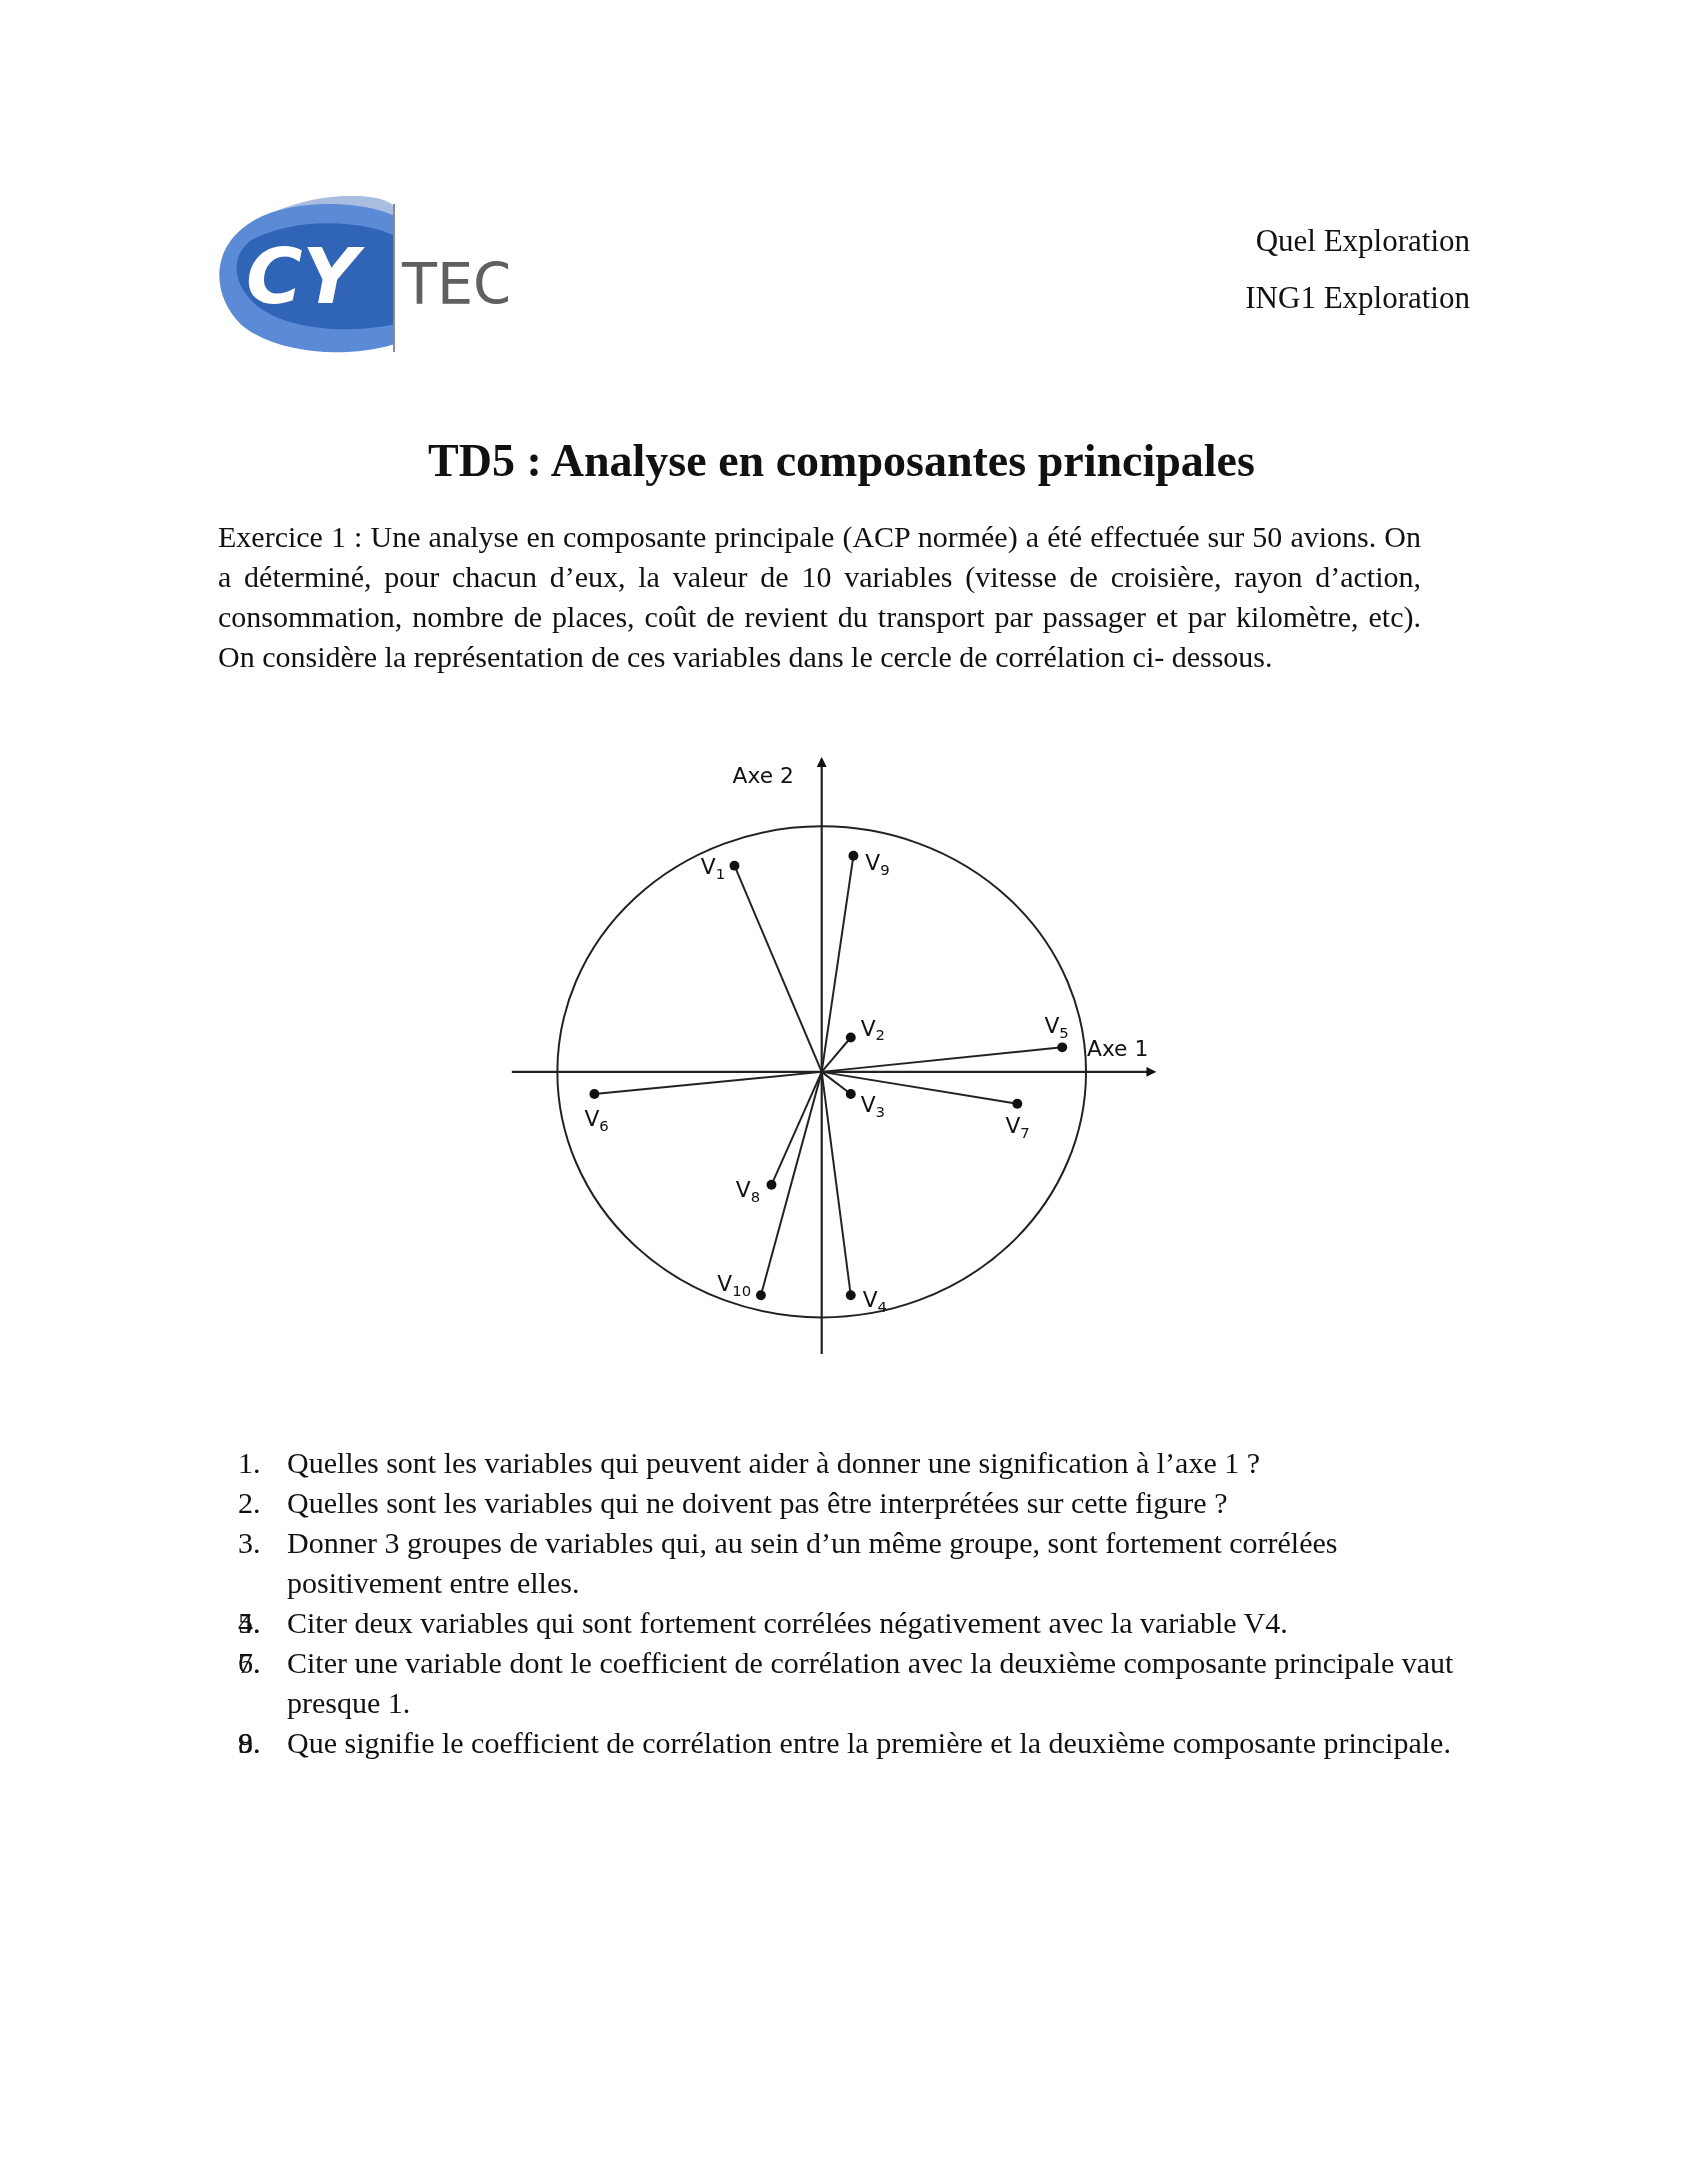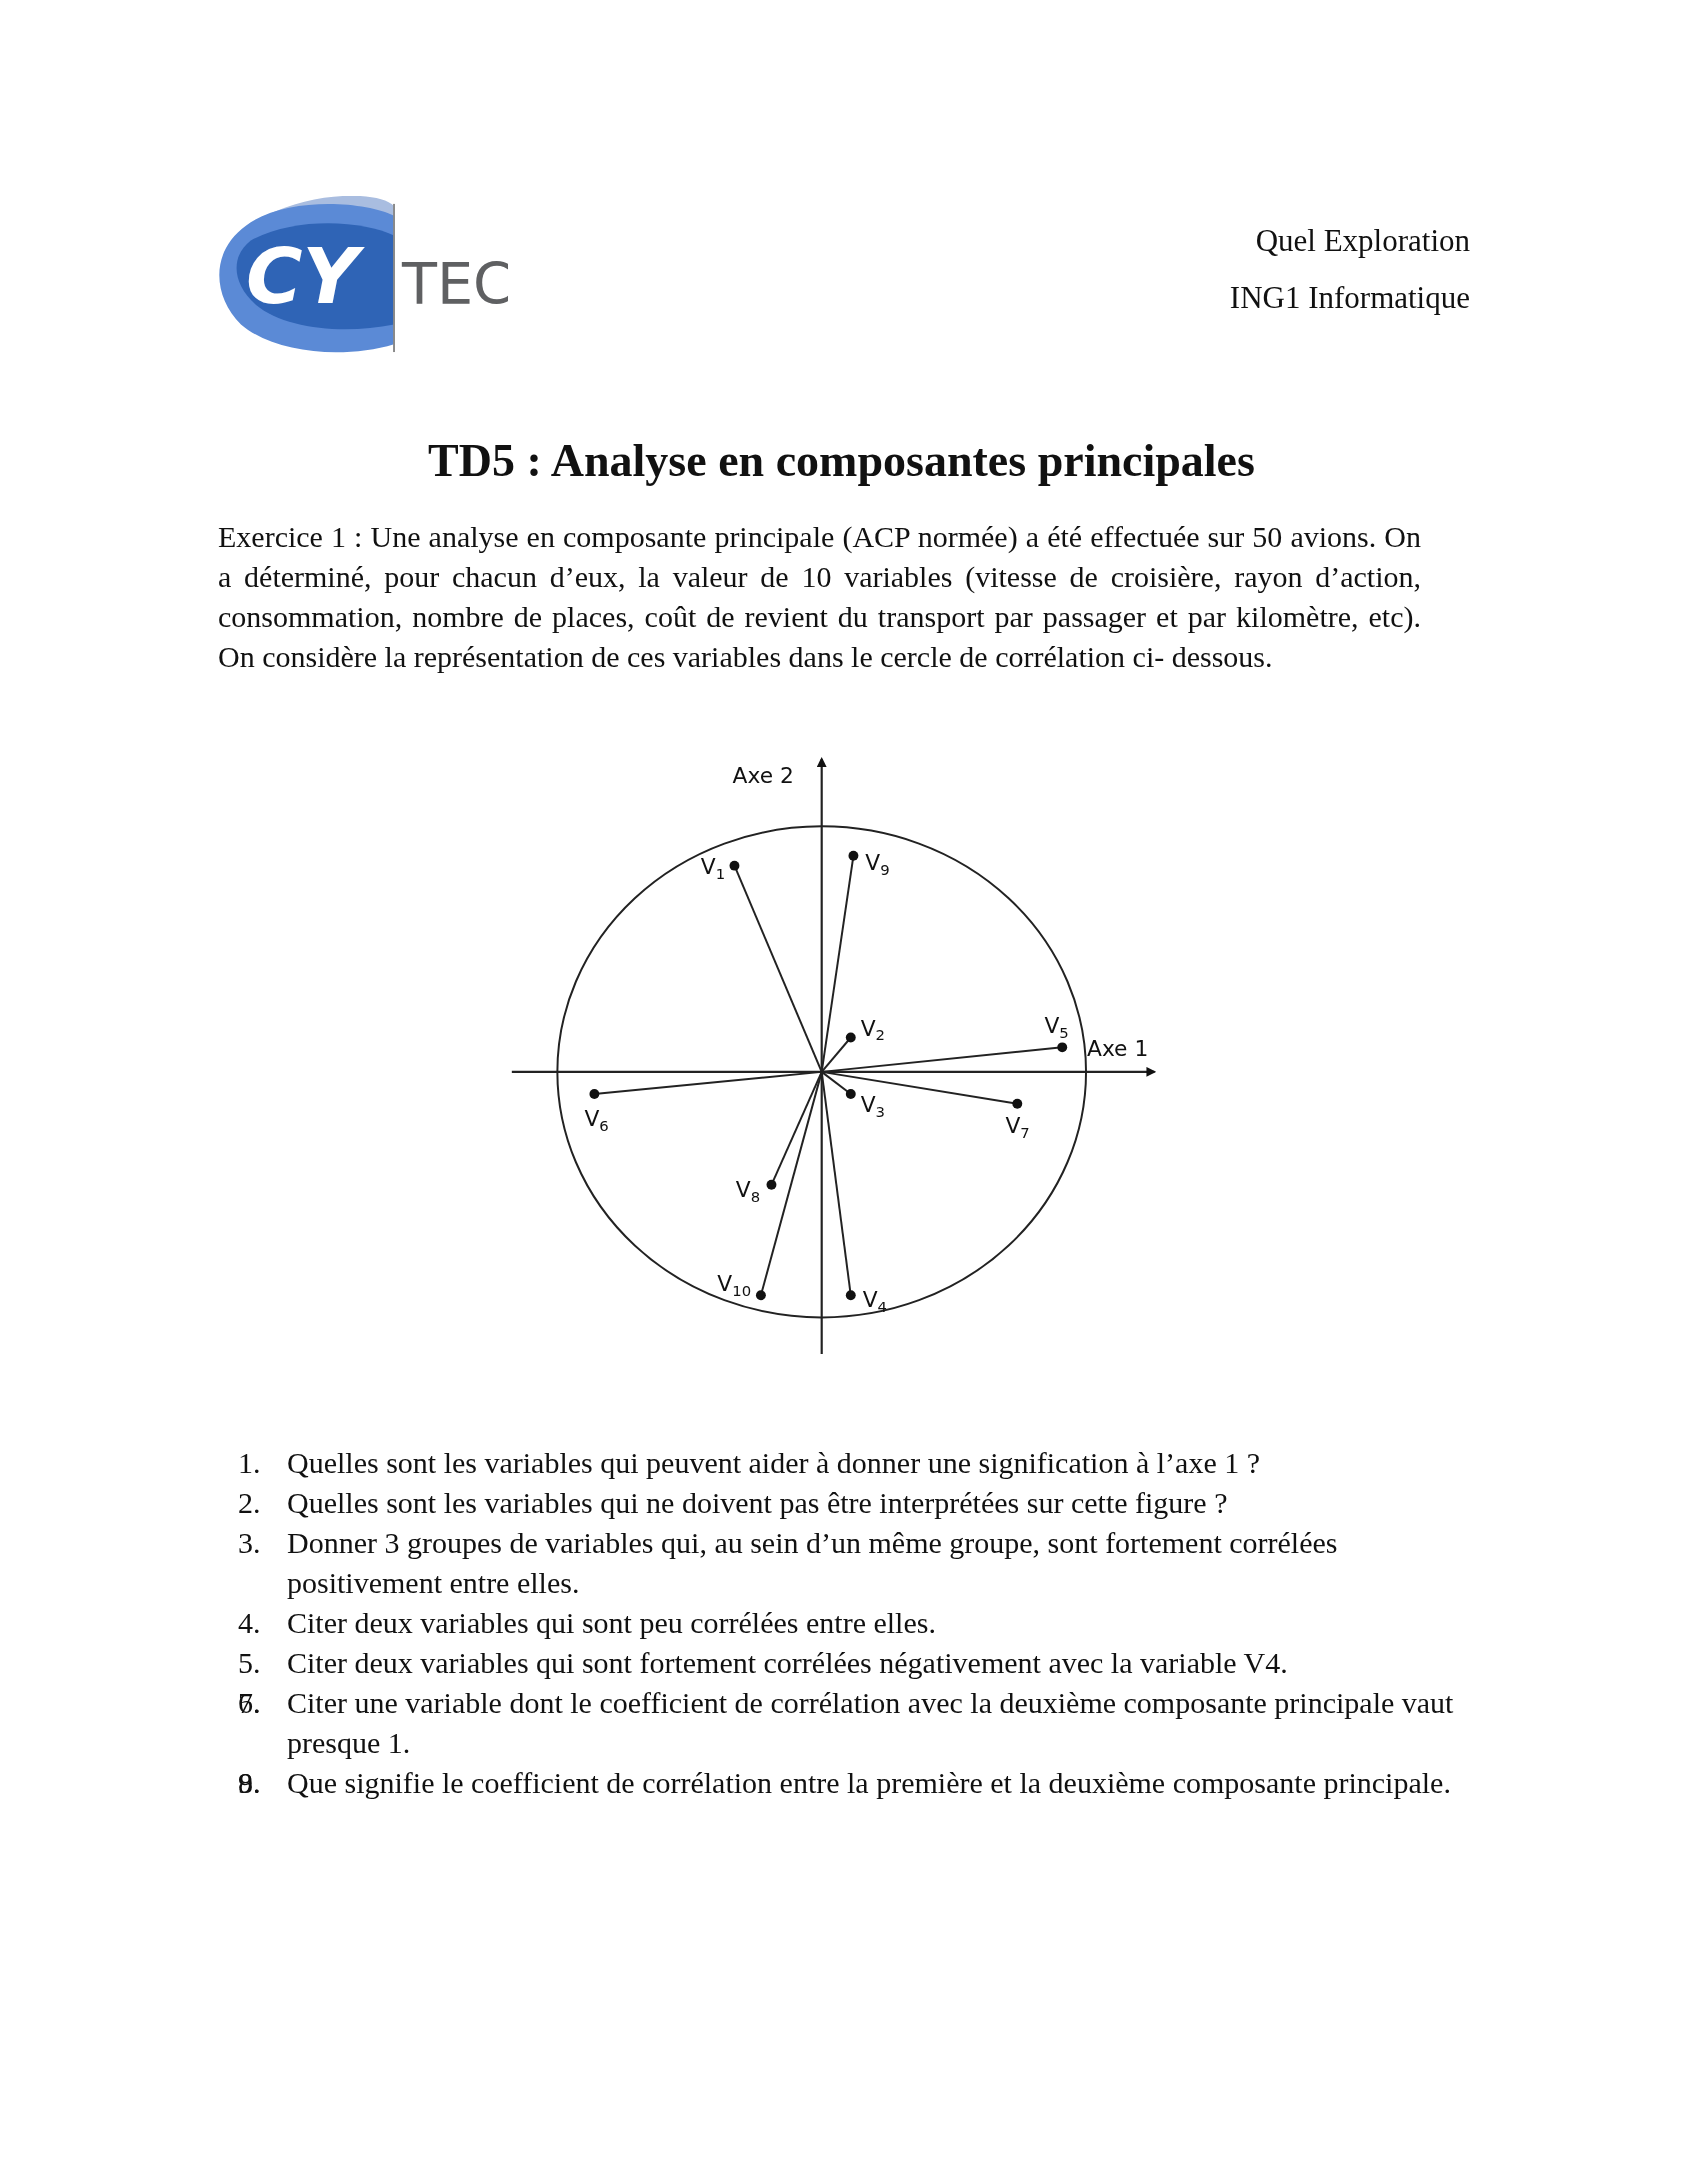--- a/index.html
+++ b/index.html
@@ -27,21 +27,21 @@
   <path d="M 60 20 C 110 -5 175 -5 190 10 L 190 100 C 150 60 90 40 60 20 Z" fill="#a9bde0"></path>
   <path d="M 40 30 C 80 0 160 5 190 20 L 190 150 C 140 165 70 160 35 130 C 5 100 5 55 40 30 Z" fill="#5b8ad6"></path>
   <path d="M 45 45 C 90 20 160 25 190 40 L 190 130 C 140 140 80 135 50 110 C 25 88 25 60 45 45 Z" fill="#2f64b6"></path>
   <text x="40" y="108" font-family="'DejaVu Sans', sans-serif" font-weight="bold" font-size="78" fill="#ffffff" font-style="italic">CY</text>
   <line x1="190" y1="8" x2="190" y2="158" stroke="#8a8a8a" stroke-width="2"></line>
   <text x="198" y="109" font-family="'DejaVu Sans', sans-serif" font-size="58" fill="#5f6062">TECH</text>
 </svg>
 
 <div class="header-right">
   <div>Quel Exploration</div>
-  <div>ING1 Informatique</div>
+  <div>ING1 Exploration</div>
 </div>
 
 <div class="title">TD5 : Analyse en composantes principales</div>
 
 <div class="intro">
   <b>Exercice 1 :</b>
   <span>Une analyse en composante principale (ACP normée) a été effectuée sur 50 avions. On a déterminé, pour chacun d’eux, la valeur de 10 variables (vitesse de croisière, rayon d’action, consommation, nombre de places, coût de revient du transport par passager et par kilomètre, etc). On considère la représentation de ces variables dans le cercle de corrélation ci- dessous.</span>
 </div>
 
 <svg class="chart" id="chart" viewBox="0 0 700 640">
@@ -86,20 +86,20 @@
       <line x1="330" y1="332" x2="268.59" y2="557.6800000000001" stroke="#222" stroke-width="2"></line>
       <circle cx="268.59" cy="557.6800000000001" r="5" fill="#111"></circle>
       <text x="224.58999999999997" y="553.6800000000001" font-size="22"><tspan>V</tspan><tspan font-size="15" dy="5">10</tspan></text>
     </g>
 </svg>
 
 <ol class="questions" id="questions">
     <li><span class="num">1.</span><span>Quelles sont les variables qui peuvent aider à donner une signification à l’axe 1 ?</span></li>
     <li><span class="num">2.</span><span>Quelles sont les variables qui ne doivent pas être interprétées sur cette figure ?</span></li>
     <li><span class="num">3.</span><span>Donner 3 groupes de variables qui, au sein d’un même groupe, sont fortement corrélées positivement entre elles.</span></li>
-    <li><span class="num">4.</span><span>Citer deux variables qui sont peu corrélées entre elles.</span></li>
+    <li><span class="num">4.</span></li>
     <li><span class="num">5.</span><span>Citer deux variables qui sont fortement corrélées négativement avec la variable V4.</span></li>
     <li><span class="num">6.</span></li>
     <li><span class="num">7.</span><span>Citer une variable dont le coefficient de corrélation avec la deuxième composante principale vaut presque 1.</span></li>
     <li><span class="num">8.</span></li>
     <li><span class="num">9.</span><span>Que signifie le coefficient de corrélation entre la première et la deuxième composante principale.</span></li>
   </ol>
 
 
 </body></html>

